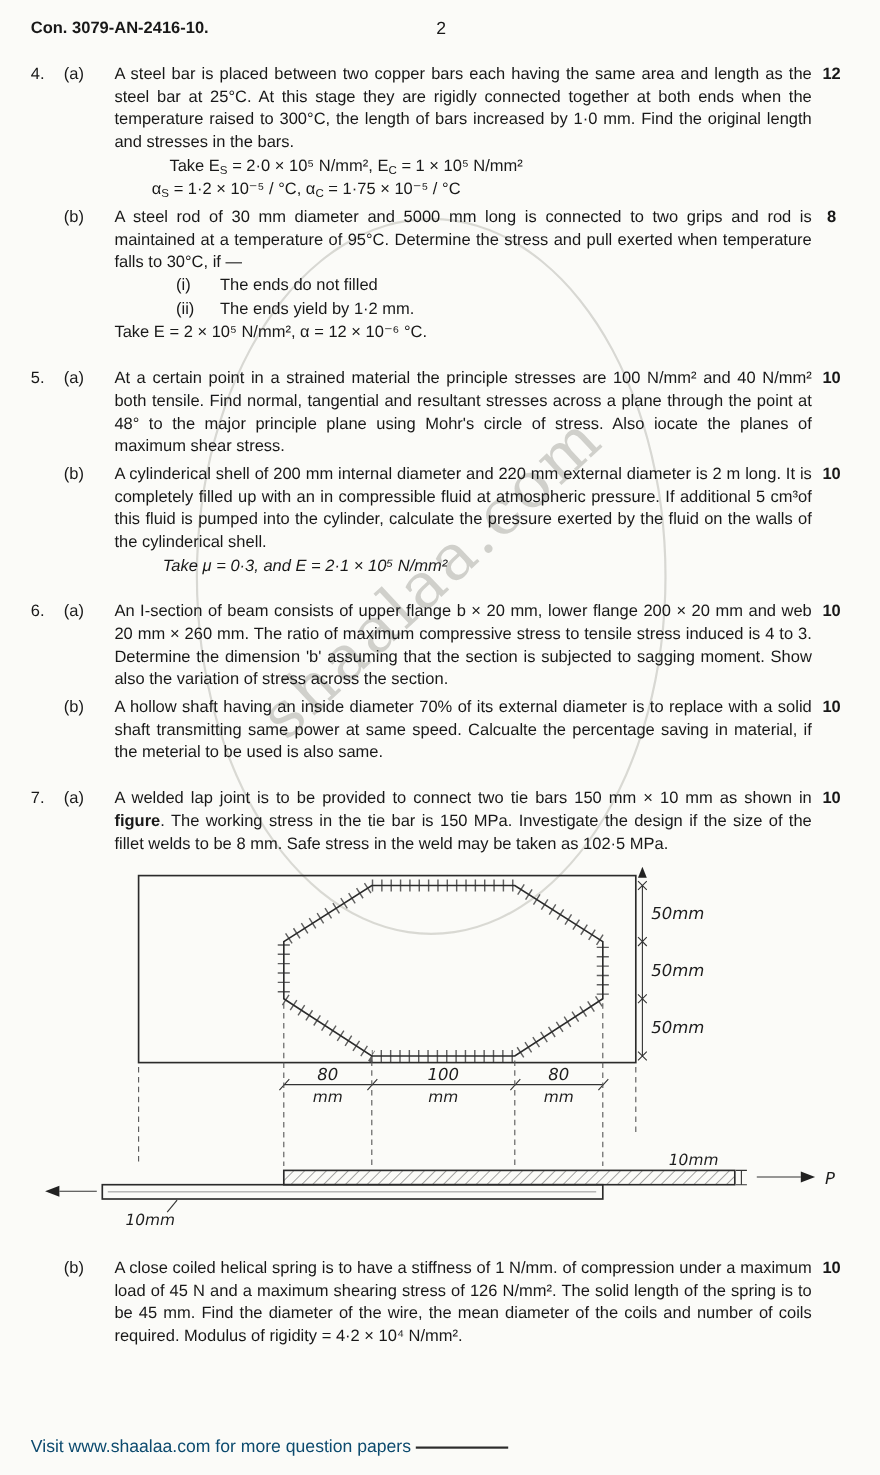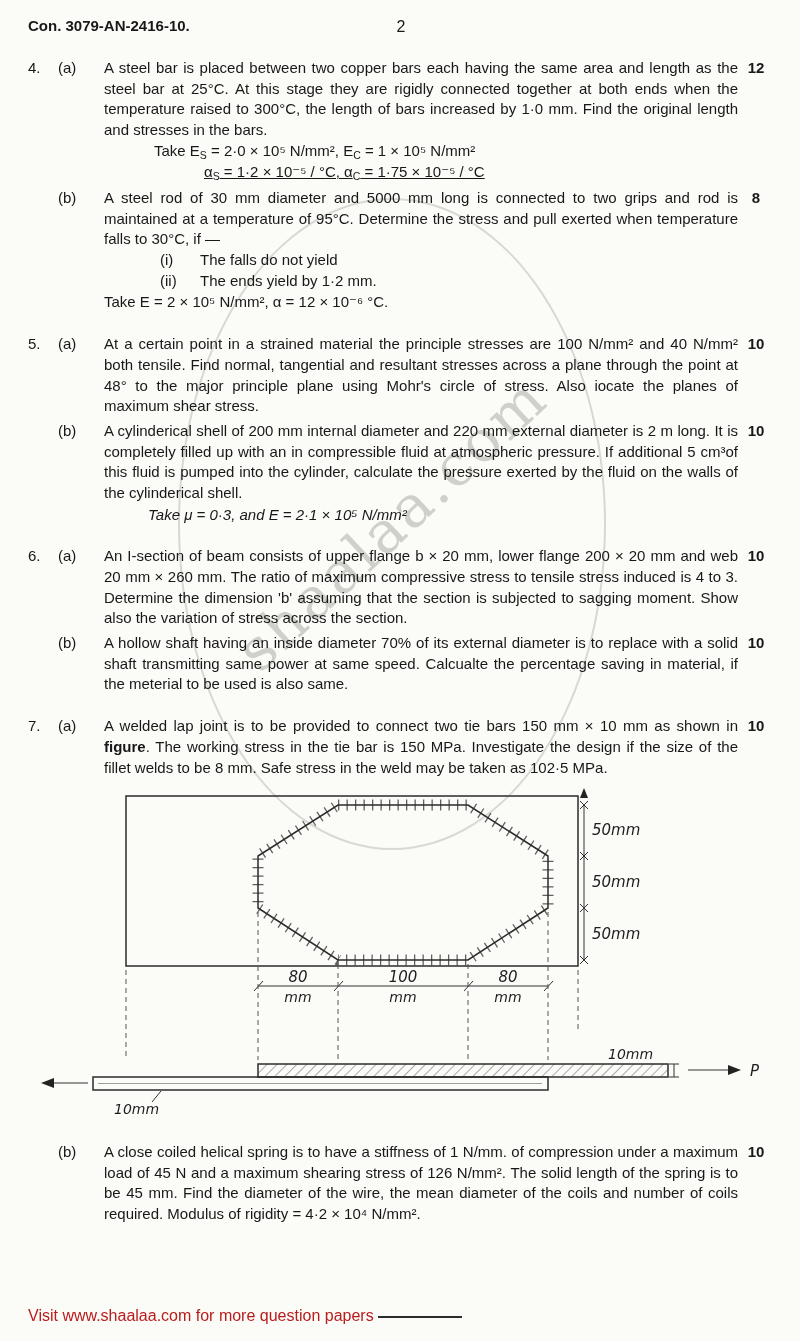--- a/index.html
+++ b/index.html
@@ -34,37 +34,37 @@
   .hdr .code { font-weight:bold; font-size:15px; }
   .hdr .pageno { position:absolute; left:50%; top:0; transform:translateX(-50%); font-size:16px; }
   .qblock { margin-bottom:17px; }
   .qrow { display:flex; align-items:flex-start; margin-bottom:4px; }
   .qnum { width:30px; flex:0 0 30px; }
   .qletter { width:36px; flex:0 0 36px; margin-right:10px; }
   .qbody { flex:1 1 auto; min-width:0; }
   .qmarks { width:36px; flex:0 0 36px; text-align:center; font-weight:bold; }
   .qtext { margin:0; text-align:justify; }
   .formula { margin-left:50px; }
-  .formula.ind2 { margin-left:100px;text-decoration:underline; }
+  .formula.ind2 { margin-left:34px; }
   sub { font-size:.7em; vertical-align:-.3em; }
   .subitem { margin-left:56px; }
   .silabel { display:inline-block; width:40px; }
   .takeline { margin-top:1px; }
   .takeline.ind { margin-left:44px;font-style:italic; }
   .figwrap { margin:10px 0 8px 0;text-align:right; }
   
   .ln { stroke:#2b2b2b; stroke-width:1.5; }
   .hatchline { fill:none; stroke:#3a3a3a; stroke-width:11; stroke-dasharray:1.3 7.2; opacity:.8; }
   .dim { stroke:#333; stroke-width:1; fill:none; }
   .thin { stroke:#777; stroke-width:.7; }
   .dash { stroke:#555; stroke-width:1; stroke-dasharray:5 4; }
   .arrowfill { fill:#222; stroke:none; }
   .hw { font-family:"DejaVu Sans",sans-serif; font-style:italic; font-size:15px; fill:#1d1d1d; }
   .hw-sm { font-family:"DejaVu Sans",sans-serif; font-style:italic; font-size:14px; fill:#1d1d1d; }
-  .footer { margin-top:auto; font-size:16px; color:#b91c1c; }
+  .footer { margin-top:auto; font-size:16px; color:#0c4a6e; }
   .footer-line { display:inline-block; width:84px; border-top:2px solid #2c2c2c; margin-left:4px; vertical-align:middle; }
 </style>
 </head>
 <body>
 
 <div class="page">
 
   <div class="watermark">
     <span>shaalaa.com</span>
   </div>
@@ -86,21 +86,21 @@
           <div class="formula ind2"><span>α</span><sub>S</sub><span> = 1·2 × 10⁻⁵ / °C, α</span><sub>C</sub><span> = 1·75 × 10⁻⁵ / °C</span></div>
         </div>
         <div class="qmarks">12</div>
       </div>
       <div class="qrow">
         <div class="qnum"></div>
         <div class="qletter">(b)</div>
         <div class="qbody">
           <p class="qtext">A steel rod of 30 mm diameter and 5000 mm long is connected to two grips and rod is maintained at a temperature of 95°C. Determine the stress and pull exerted when temperature falls to 30°C, if —</p>
           <div class="subitem">
-            <span class="silabel">(i)</span><span>The falls do not yield</span>
+            <span class="silabel">(i)</span><span>The ends do not filled</span>
           </div>
           <div class="subitem">
             <span class="silabel">(ii)</span><span>The ends yield by 1·2 mm.</span>
           </div>
           <div class="takeline">Take  E = 2 × 10⁵ N/mm², α = 12 × 10⁻⁶ °C.</div>
         </div>
         <div class="qmarks">8</div>
       </div>
     </div>
 

